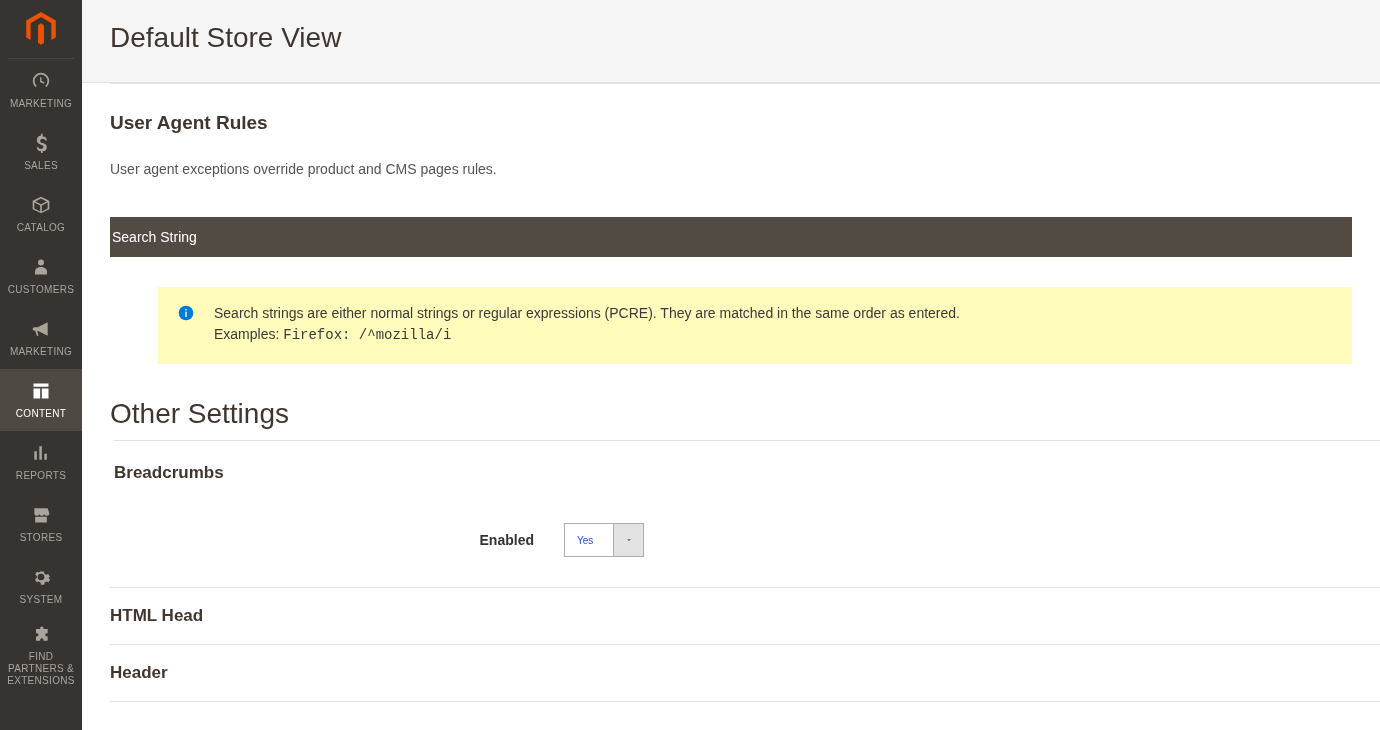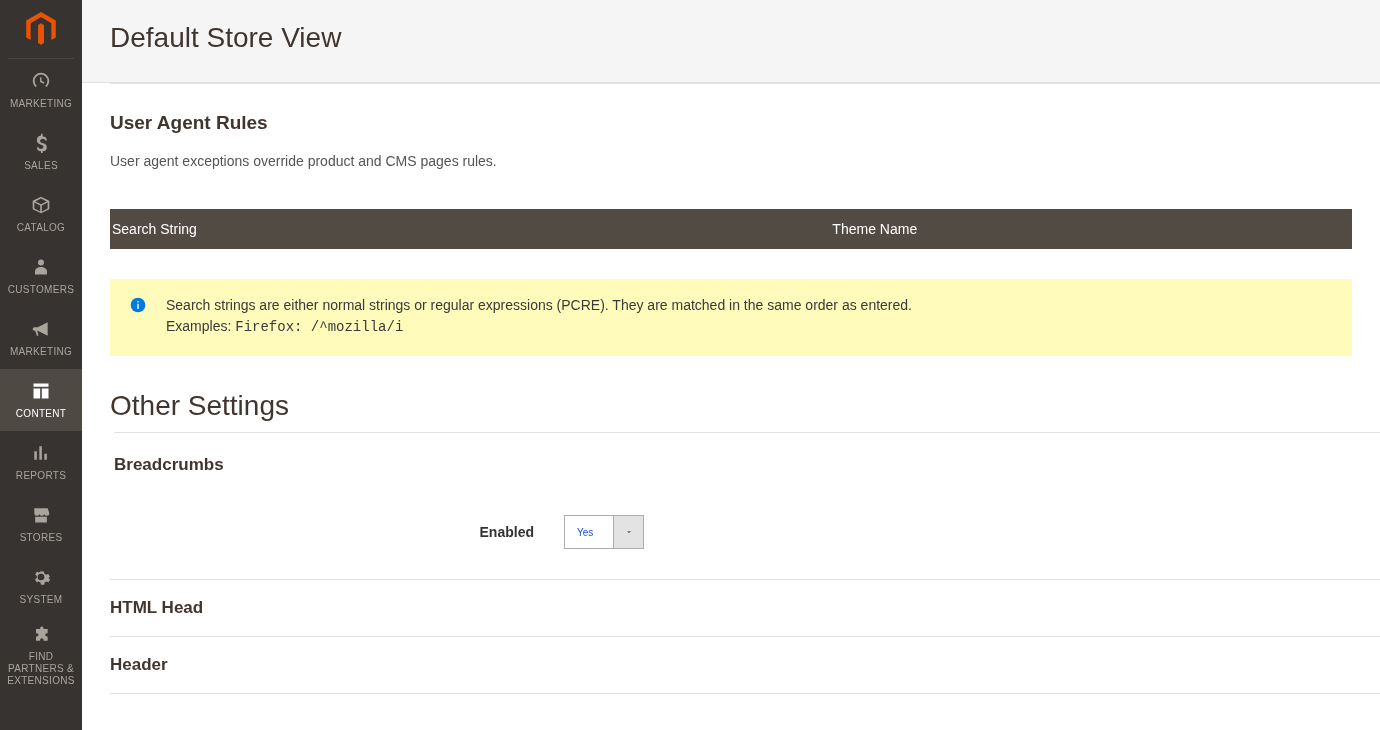--- a/index.html
+++ b/index.html
@@ -18,29 +18,29 @@
 
     
     .main { flex: 1; display: flex; flex-direction: column; }
     .header { background: #f5f5f5; padding: 22px 28px 28px; border-bottom: 1px solid #e3e3e3; }
     .page-title { font-size: 28px; font-weight: 400; color: #41362f; }
 
     .content { padding: 0 0 40px 0; }
     .section-divider-top { border-top: 1px solid #e1e1e1; margin: 0 0 0 28px; }
 
     .section { padding: 28px 28px 0 28px; }
-    .section-title { font-size: 19px; color: #41362f; margin-bottom: 19px; font-weight: 600; }
+    .section-title { font-size: 19px; color: #41362f; margin-bottom: 27px; font-weight: 600; }
     .section-desc { font-size: 14px; color: #555; margin-bottom: 40px; }
 
     .ua-table-hdr { display: flex; background: #524b44; color: #fff; font-size: 14px; }
     .ua-col { padding: 12px 2px; }
     .ua-col:first-child { flex: 0 0 58%; border-right: 1px solid rgba(255,255,255,0); }
     .ua-col:last-child { flex: 1; }
 
-    .info-box { margin-top: 30px; background: #fffbbb; padding: 16px 18px 18px 56px; position: relative; color: #3a3a3a; font-size: 14px; line-height: 1.5; }
+    .info-box { margin-top: 30px; background: #fffbbb; padding: 16px 18px 18px 56px; position: relative; color: #3a3a3a; font-size: 14px; line-height: 1.5; margin-left: 48px; }
     .info-icon { position: absolute; left: 20px; top: 18px; width: 16px; height: 16px; }
     .info-code { font-family: "Courier New", monospace; }
 
     .big-heading { font-size: 28px; color: #41362f; padding: 34px 28px 10px 28px; }
 
     .fieldset-row { border-top: 1px solid #e1e1e1; margin-left: 32px; padding: 22px 0 30px 0; }
     .fieldset-title { font-size: 17px; color: #41362f; font-weight: 600; margin-bottom: 40px; }
 
     .form-row { display: flex; align-items: center; gap: 30px; }
     .form-label { width: 420px; text-align: right; font-size: 14px; font-weight: 600; color: #333; }
@@ -164,21 +164,20 @@
 
     <div class="content">
       <div class="section-divider-top"></div>
 
       <div class="section">
         <div class="section-title">User Agent Rules</div>
         <div class="section-desc">User agent exceptions override product and CMS pages rules.</div>
 
         <div class="ua-table-hdr">
           <div class="ua-col">Search String</div>
-          <div class="ua-col">Theme Name</div>
         </div>
 
         <div class="info-box">
           <span class="info-icon">
             <svg width="16" height="16" viewBox="0 0 24 24">
                 <circle cx="12" cy="12" r="11" fill="#007bdb"></circle>
                 <rect x="11" y="10" width="2" height="8" fill="#fff"></rect>
                 <rect x="11" y="6" width="2" height="2" fill="#fff"></rect>
               </svg>
           </span>

